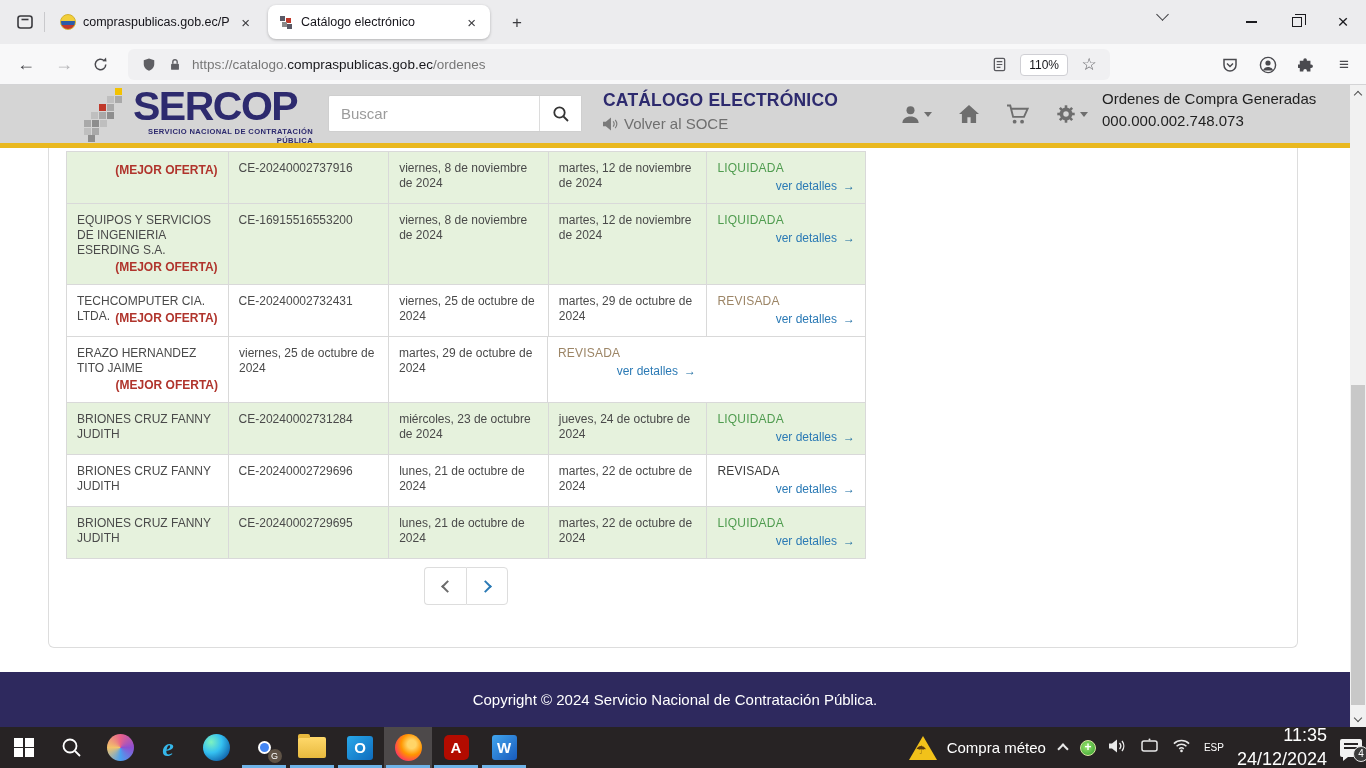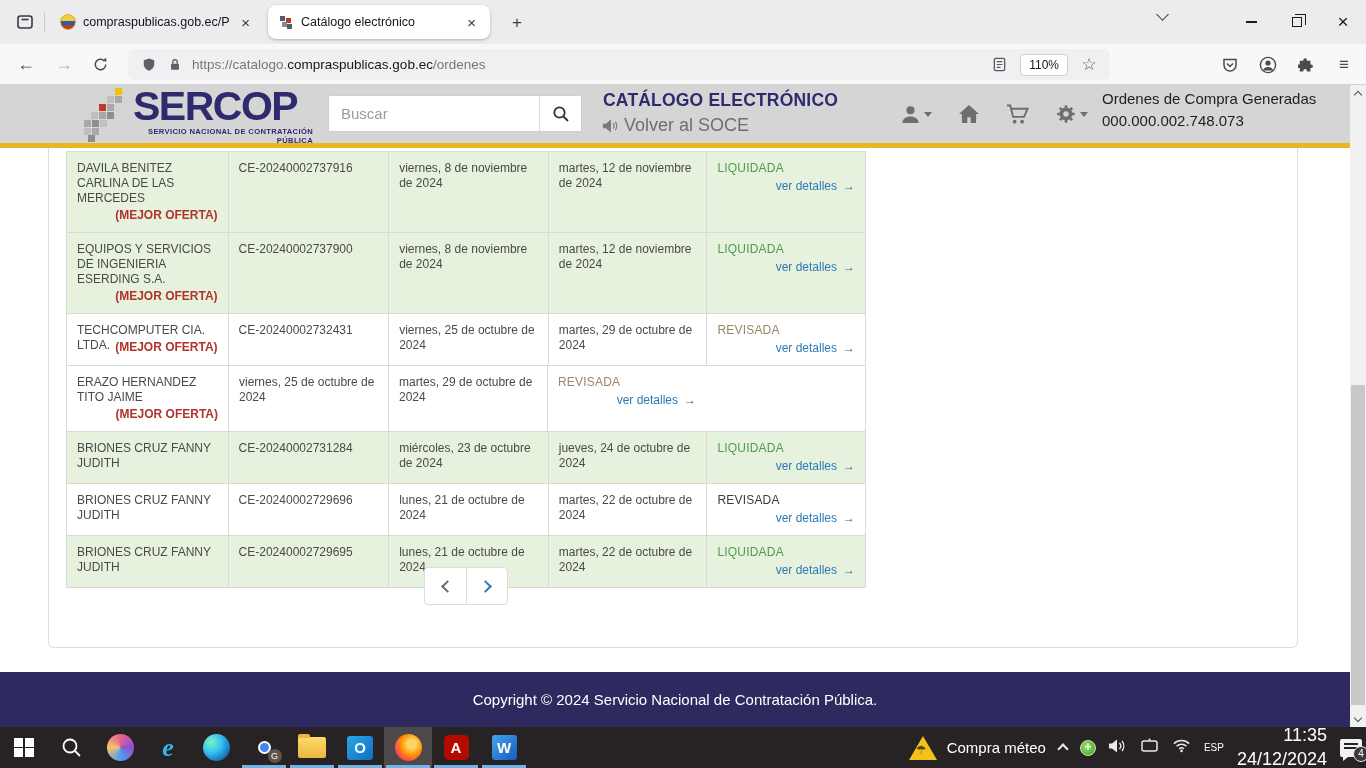--- a/index.html
+++ b/index.html
@@ -54,21 +54,21 @@
   .logo-text { position:absolute; left:133px; top:1px; width:180px; }
   .logo-sercop { font-size:41px; font-weight:800; letter-spacing:-1.5px; color:var(--navy,#2d2a6e); line-height:40px; font-family:"Liberation Sans",sans-serif; }
   .logo-tag { font-size:7.6px; font-weight:700; letter-spacing:.35px; color:var(--navy,#2d2a6e); text-align:right; margin-top:1px; }
 
   .searchwrap { position:absolute; left:328px; top:10px; height:37px; display:flex; background:#fff; border:1px solid #cfcfcf; border-radius:2px; }
   .searchwrap input { width:210px; border:none; outline:none; font-size:15px; padding:0 12px; color:#333; background:transparent; font-family:"Liberation Sans",sans-serif; }
   .searchwrap input::placeholder { color:#9b9b9b; }
   .search-btn { width:42px; border-left:1px solid #dcdcdc; display:flex; align-items:center; justify-content:center; background:#fff; }
 
   .cat-title { position:absolute; left:603px; top:5px; font-size:17.5px; font-weight:700; color:var(--navy,#2d2a6e); letter-spacing:.2px; }
-  .volver { position:absolute; left:603px; top:30px; display:flex; align-items:center; gap:6px; font-size:18px; color:#6f6f6f; }
+  .volver { position:absolute; left:603px; top:30px; display:flex; align-items:center; gap:6px; font-size:15px; color:#6f6f6f; }
 
   .hdr-icons { position:absolute; left:900px; top:18px; display:flex; align-items:center; gap:26px; }
   .hdr-ico { display:flex; align-items:center; gap:3px; }
   .caret { width:0; height:0; border-left:4px solid transparent; border-right:4px solid transparent; border-top:5px solid #6e6e6e; }
 
   .orders { position:absolute; left:1102px; top:5px; color:#1f1f1f; }
   .orders .lbl { font-size:15px; font-weight:400; }
   .orders .num { font-size:15px; margin-top:5px; }
 
   #content { position:absolute; left:0; top:63px; width:1350px; height:524px; background:#fff; }
@@ -331,38 +331,37 @@
     </div>
   </div>
 
   <div id="yellowbar"></div>
 
   <div id="content">
     <div class="card">
       <div class="otable" id="orders-table">
   <div class="trow hl">
     <div class="cell c-prov">
-      <span>DAVILA BENITEZ CARLINA DE LAS MERCEDES</span>
       <span class="best-offer">(MEJOR OFERTA)</span>
     </div>
     <div class="cell c-code">CE-20240002737916</div>
     <div class="cell c-date1">viernes, 8 de noviembre de 2024</div>
     <div class="cell c-date2">martes, 12 de noviembre de 2024</div>
     <div class="cell c-status">
       <span class="status" style="color: rgb(79, 156, 79);">LIQUIDADA</span>
       <a class="detalles"><span>ver detalles</span><span class="arr">→</span></a>
     </div>
   </div>
 
   <div class="trow hl">
     <div class="cell c-prov">
       <span>EQUIPOS Y SERVICIOS DE INGENIERIA ESERDING S.A.</span>
       <span class="best-offer">(MEJOR OFERTA)</span>
     </div>
-    <div class="cell c-code">CE-20240002737900</div>
+    <div class="cell c-code">CE-16915516553200</div>
     <div class="cell c-date1">viernes, 8 de noviembre de 2024</div>
     <div class="cell c-date2">martes, 12 de noviembre de 2024</div>
     <div class="cell c-status">
       <span class="status" style="color: rgb(79, 156, 79);">LIQUIDADA</span>
       <a class="detalles"><span>ver detalles</span><span class="arr">→</span></a>
     </div>
   </div>
 
   <div class="trow">
     <div class="cell c-prov">

